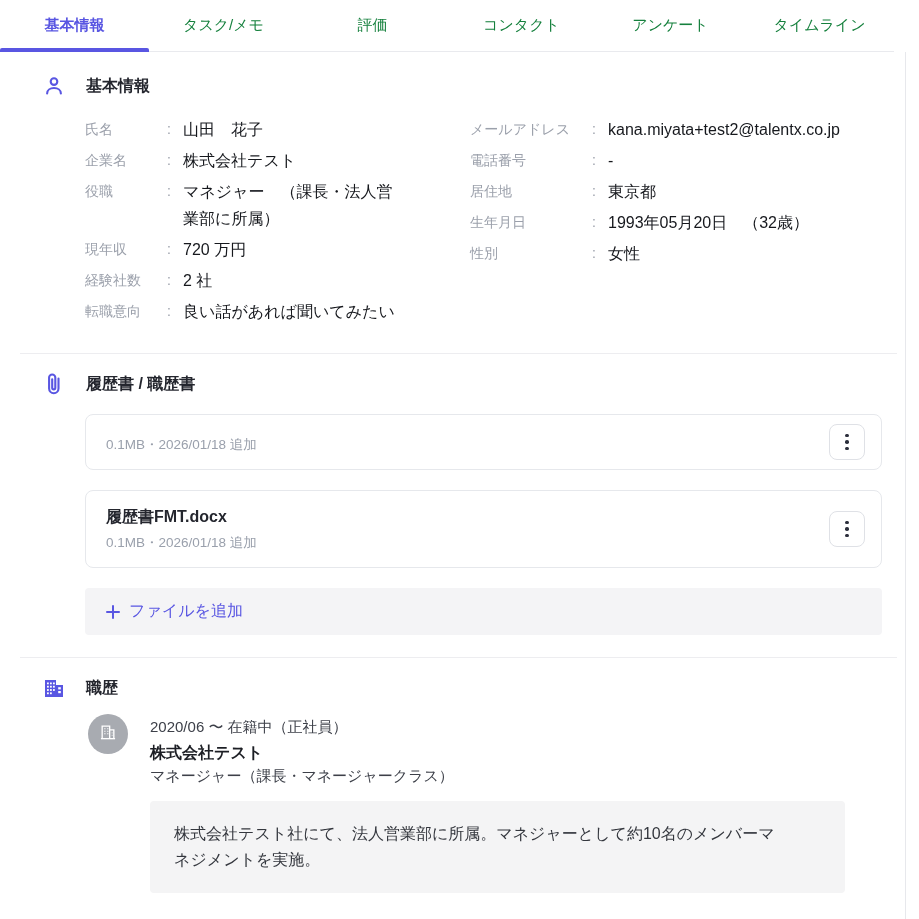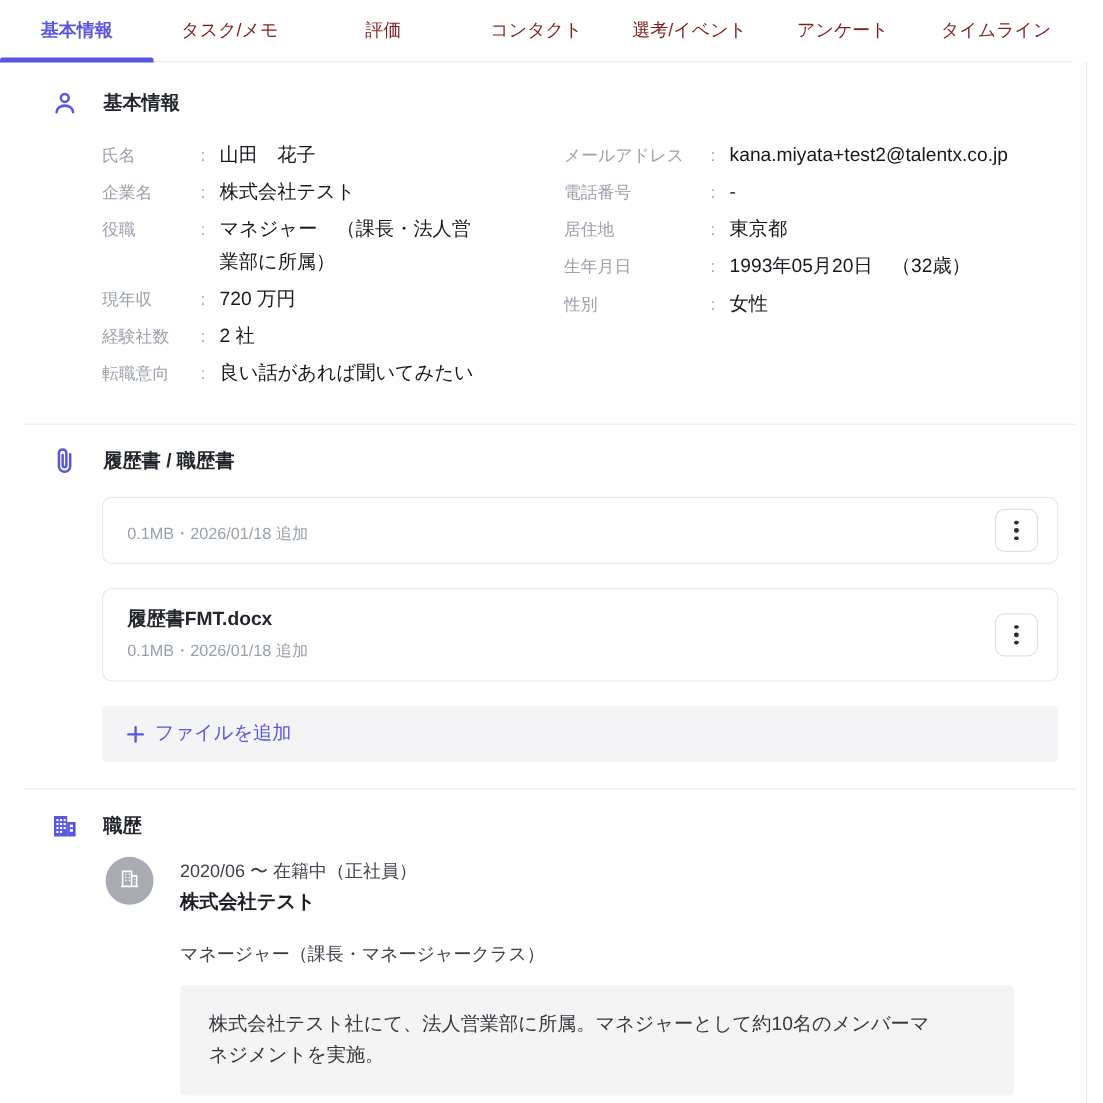--- a/index.html
+++ b/index.html
@@ -11,21 +11,21 @@
   }
   .page { width: 894px; height: 919px; display: flex; flex-direction: column; }
 
   
   .tabbar {
     height: 52px; display: flex; align-items: stretch;
     border-bottom: 1px solid #e9eaee; flex: none;
   }
   .tab {
     flex: 1 1 0; background: none; border: none; cursor: pointer;
-    font-family: inherit; font-size: 15px; color: #7f1d1d;
+    font-family: inherit; font-size: 15px; color: #15803d;
     position: relative; display: flex; align-items: center; justify-content: center;
   }
   .tab.active { color: #5956e2; font-weight: 700; }
   .tab.active::after {
     content: ""; position: absolute; left: 0; right: 0; bottom: -1px;
     height: 4px; background: #5956e2; border-radius: 2px 2px 0 0;
   }
 
   
   .content {
@@ -83,38 +83,37 @@
 
   
   .work-entry { display: flex; margin: 14px 23px 0 88px; }
   .work-avatar {
     width: 40px; height: 40px; border-radius: 50%; background: #a8abb1;
     flex: none; display: flex; align-items: center; justify-content: center;
   }
   .work-body { margin-left: 22px; }
   .work-period { font-size: 15px; color: #3d4049; line-height: 20px; margin-top: 3px; }
   .work-company { font-size: 16px; font-weight: 700; color: #1c1e24; margin-top: 5px; line-height: 22px; }
-  .work-role { font-size: 15px; color: #3d4049; margin-top: 22px; line-height: 20px; }
+  .work-role { font-size: 15px; color: #3d4049; margin-top: 2px; line-height: 20px; }
   .work-desc {
     margin-top: 15px; background: #f4f4f5; border-radius: 4px;
     padding: 20px 24px; width: 695px;
   }
   .work-desc p { font-size: 16px; line-height: 26px; color: #34373e; max-width: 610px; }
 </style>
 </head>
 <body>
 
 <div class="page">
 
   <nav class="tabbar">
     <button class="tab active">基本情報</button>
     <button class="tab">タスク/メモ</button>
     <button class="tab">評価</button>
     <button class="tab">コンタクト</button>
-    <button class="tab">選考/イベント</button>
     <button class="tab">アンケート</button>
     <button class="tab">タイムライン</button>
   </nav>
 
   <div class="content">
 
     <section>
       <div class="section-head">
         <span class="section-icon">
           <svg width="22" height="22" viewBox="0 0 24 24" fill="none" stroke="#5956e2" stroke-width="2.3" stroke-linecap="round">

